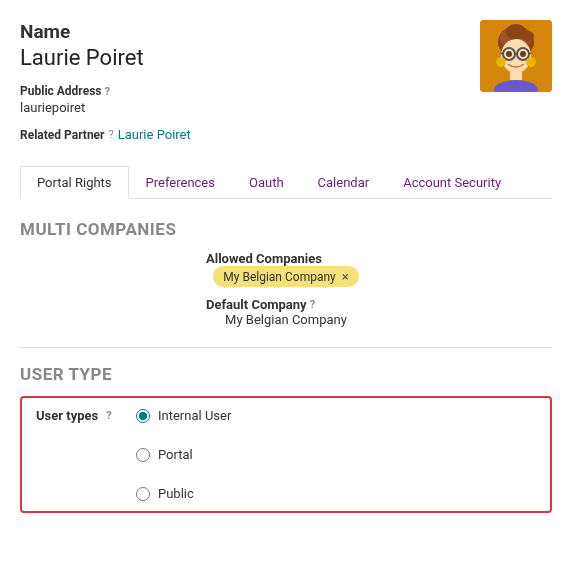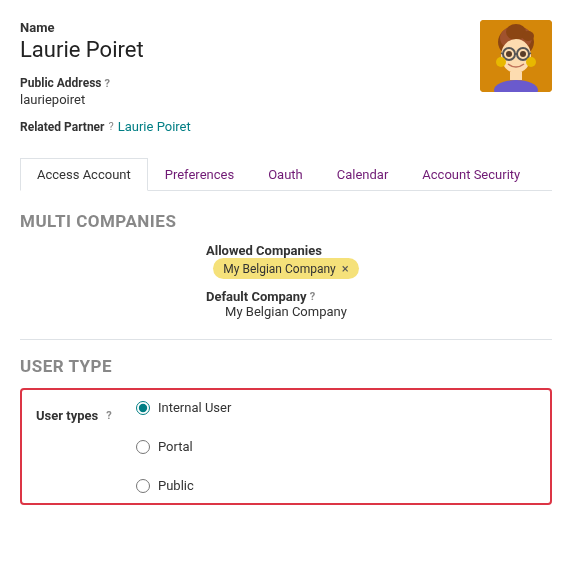--- a/index.html
+++ b/index.html
@@ -159,29 +159,28 @@
     }
     .user-types-label {
       font-weight: 700;
       font-size: 13px;
       color: #333;
       display: flex;
       align-items: center;
       gap: 8px;
       min-width: 100px;
       flex-shrink: 0;
-      margin-top: 8px;
     }
     .user-type-row {
       display: flex;
       align-items: flex-start;
     }
     .name-label {
       font-weight: 700;
-      font-size: 13px;
+      font-size: 19px;
       margin-bottom: 2px;
     }
     .name-value {
       font-size: 22px;
       color: #222;
       margin-bottom: 14px;
     }
   </style>
 </head>
 <body>
@@ -230,21 +229,21 @@
       <circle cx="51" cy="42" r="5" fill="#e8b800"></circle>
 
       <rect x="30" y="52" width="12" height="8" fill="#FDDCB0"></rect>
 
       <ellipse cx="36" cy="70" rx="22" ry="10" fill="#6a5acd"></ellipse>
     </svg>
   </div>
 </div>
 
 <div class="tabs">
-  <div class="tab active">Access Account</div>
+  <div class="tab active">Portal Rights</div>
   <div class="tab">Preferences</div>
   <div class="tab">Oauth</div>
   <div class="tab">Calendar</div>
   <div class="tab">Account Security</div>
 </div>
 
 <div class="section">
   <div class="section-header">MULTI COMPANIES</div>
 
   <div class="form-row">

